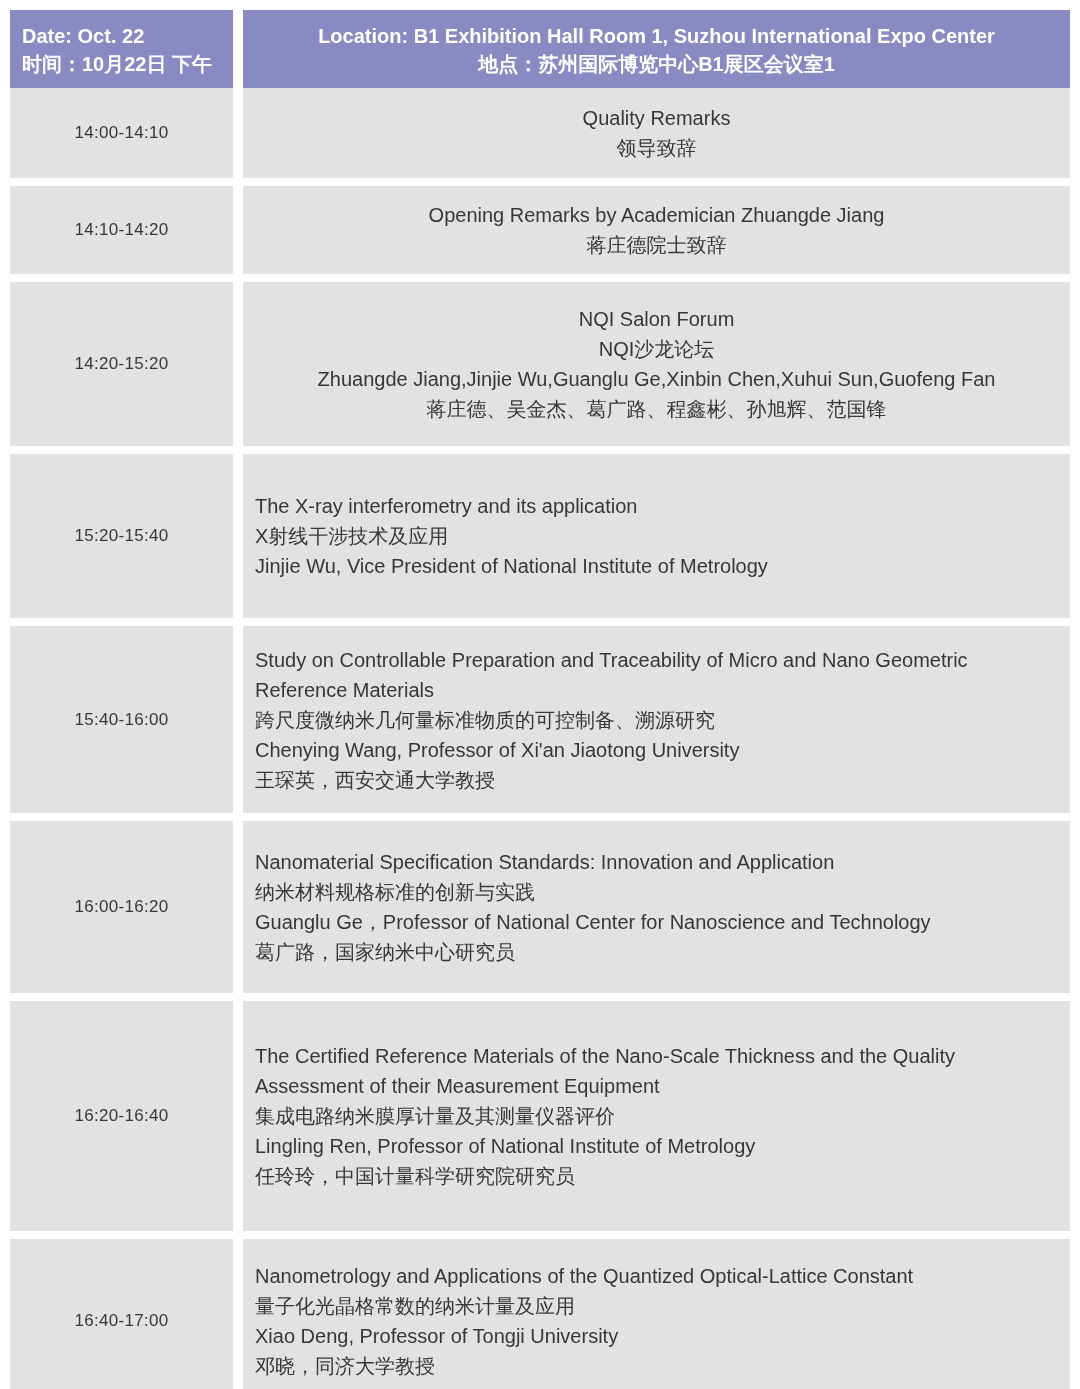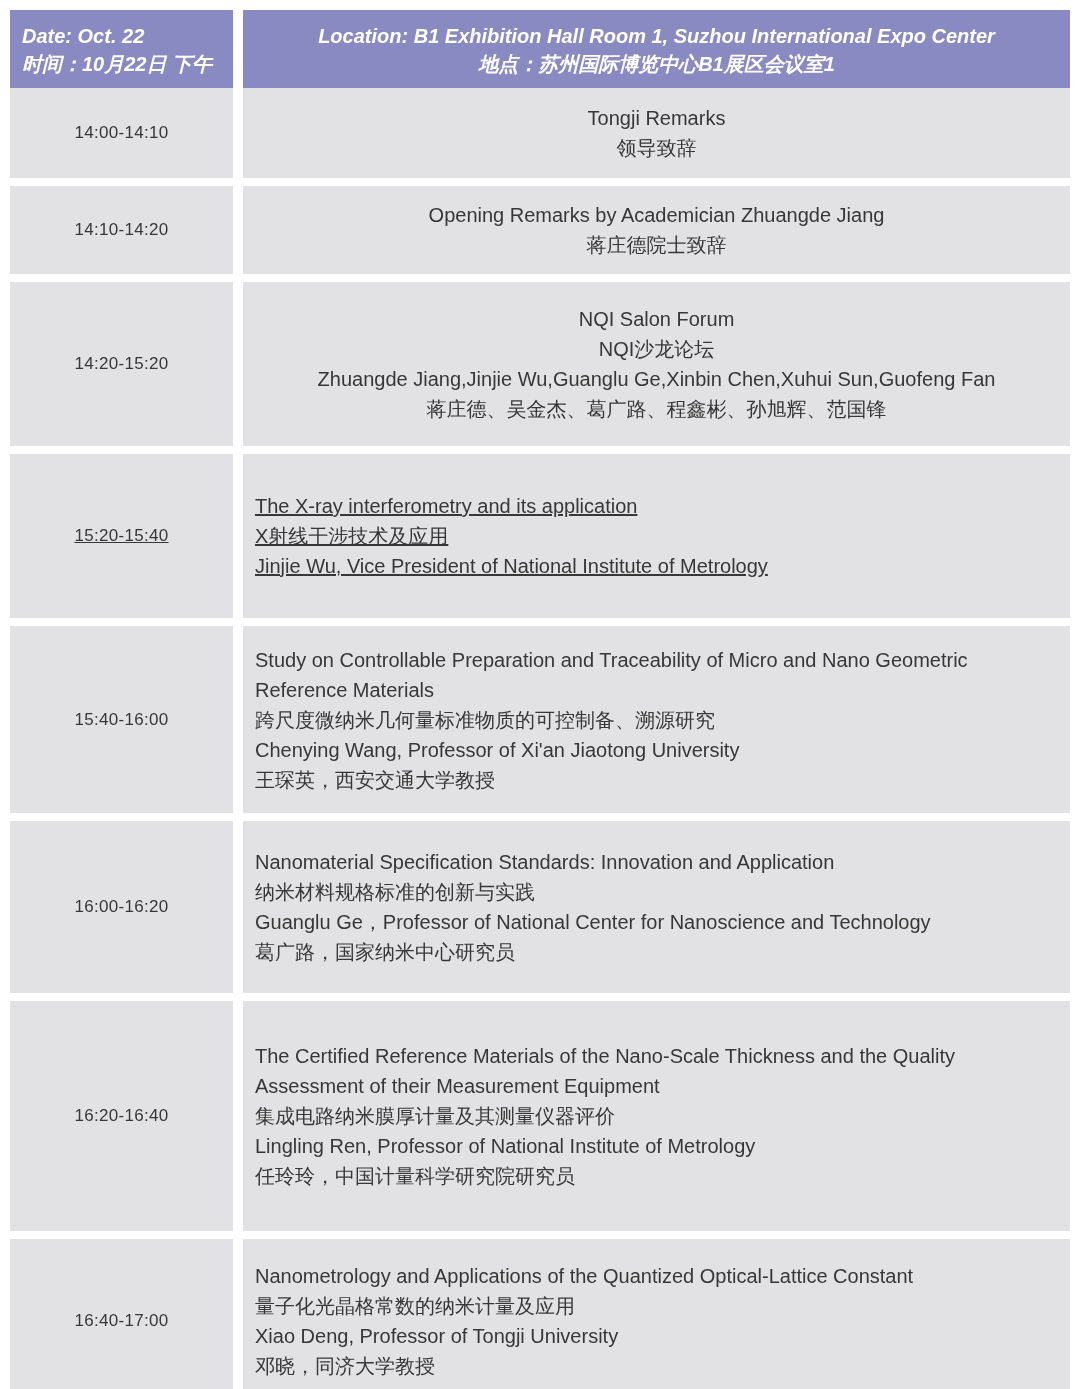--- a/index.html
+++ b/index.html
@@ -37,37 +37,37 @@
   .head-cell{
     background:var(--header-bg);
     color:var(--header-text);
     font-weight:bold;
     font-size:20px;
     line-height:28px;
   }
   .head-left{padding-left:12px;align-items:flex-start;}
   .head-right{align-items:center;text-align:center;}
   .header-row{height:70px;}
-  .header-row .cell{height:80px;font-style:italic;}
+  .header-row .cell{height:80px;}
   .body-cell{
     background:var(--row-bg);
     font-size:20px;
     line-height:30px;
   }
   .time-cell{
     align-items:center;
     text-align:center;
     font-size:17px;
     letter-spacing:.3px;
   }
   .session-cell.center{align-items:center;text-align:center;}
   .session-cell.left{align-items:flex-start;text-align:left;padding-left:12px;padding-right:18px;}
   .line{white-space:nowrap;}
   .h90{height:90px;}  .h88{height:88px;align-items:center;}  .h162{height:164px;}
-  .h164{height:164px;text-decoration:underline;} .h202{height:187px;} .h172{height:172px;}
+  .h164{height:164px;} .h202{height:187px;} .h172{height:172px;}
   .h194{height:230px;}
 </style>
 </head>
 <body>
 
 <div class="schedule">
 
   <div class="grid-row header-row">
     <div class="cell head-cell head-left">
       <div class="line">Date: Oct. 22</div>
@@ -77,21 +77,21 @@
       <div class="line">Location: B1 Exhibition Hall Room 1, Suzhou International Expo Center</div>
       <div class="line">地点：苏州国际博览中心B1展区会议室1</div>
     </div>
   </div>
 
   <div class="grid-row">
     <div class="cell body-cell time-cell h90">
       <div class="line">14:00-14:10</div>
     </div>
     <div class="cell body-cell session-cell center h90">
-      <div class="line">Tongji Remarks</div>
+      <div class="line">Quality Remarks</div>
       <div class="line">领导致辞</div>
     </div>
   </div>
 
   <div class="grid-row">
     <div class="cell body-cell time-cell h88">
       <div class="line">14:10-14:20</div>
     </div>
     <div class="cell body-cell session-cell center h88">
       <div class="line">Opening Remarks by Academician Zhuangde Jiang</div>

